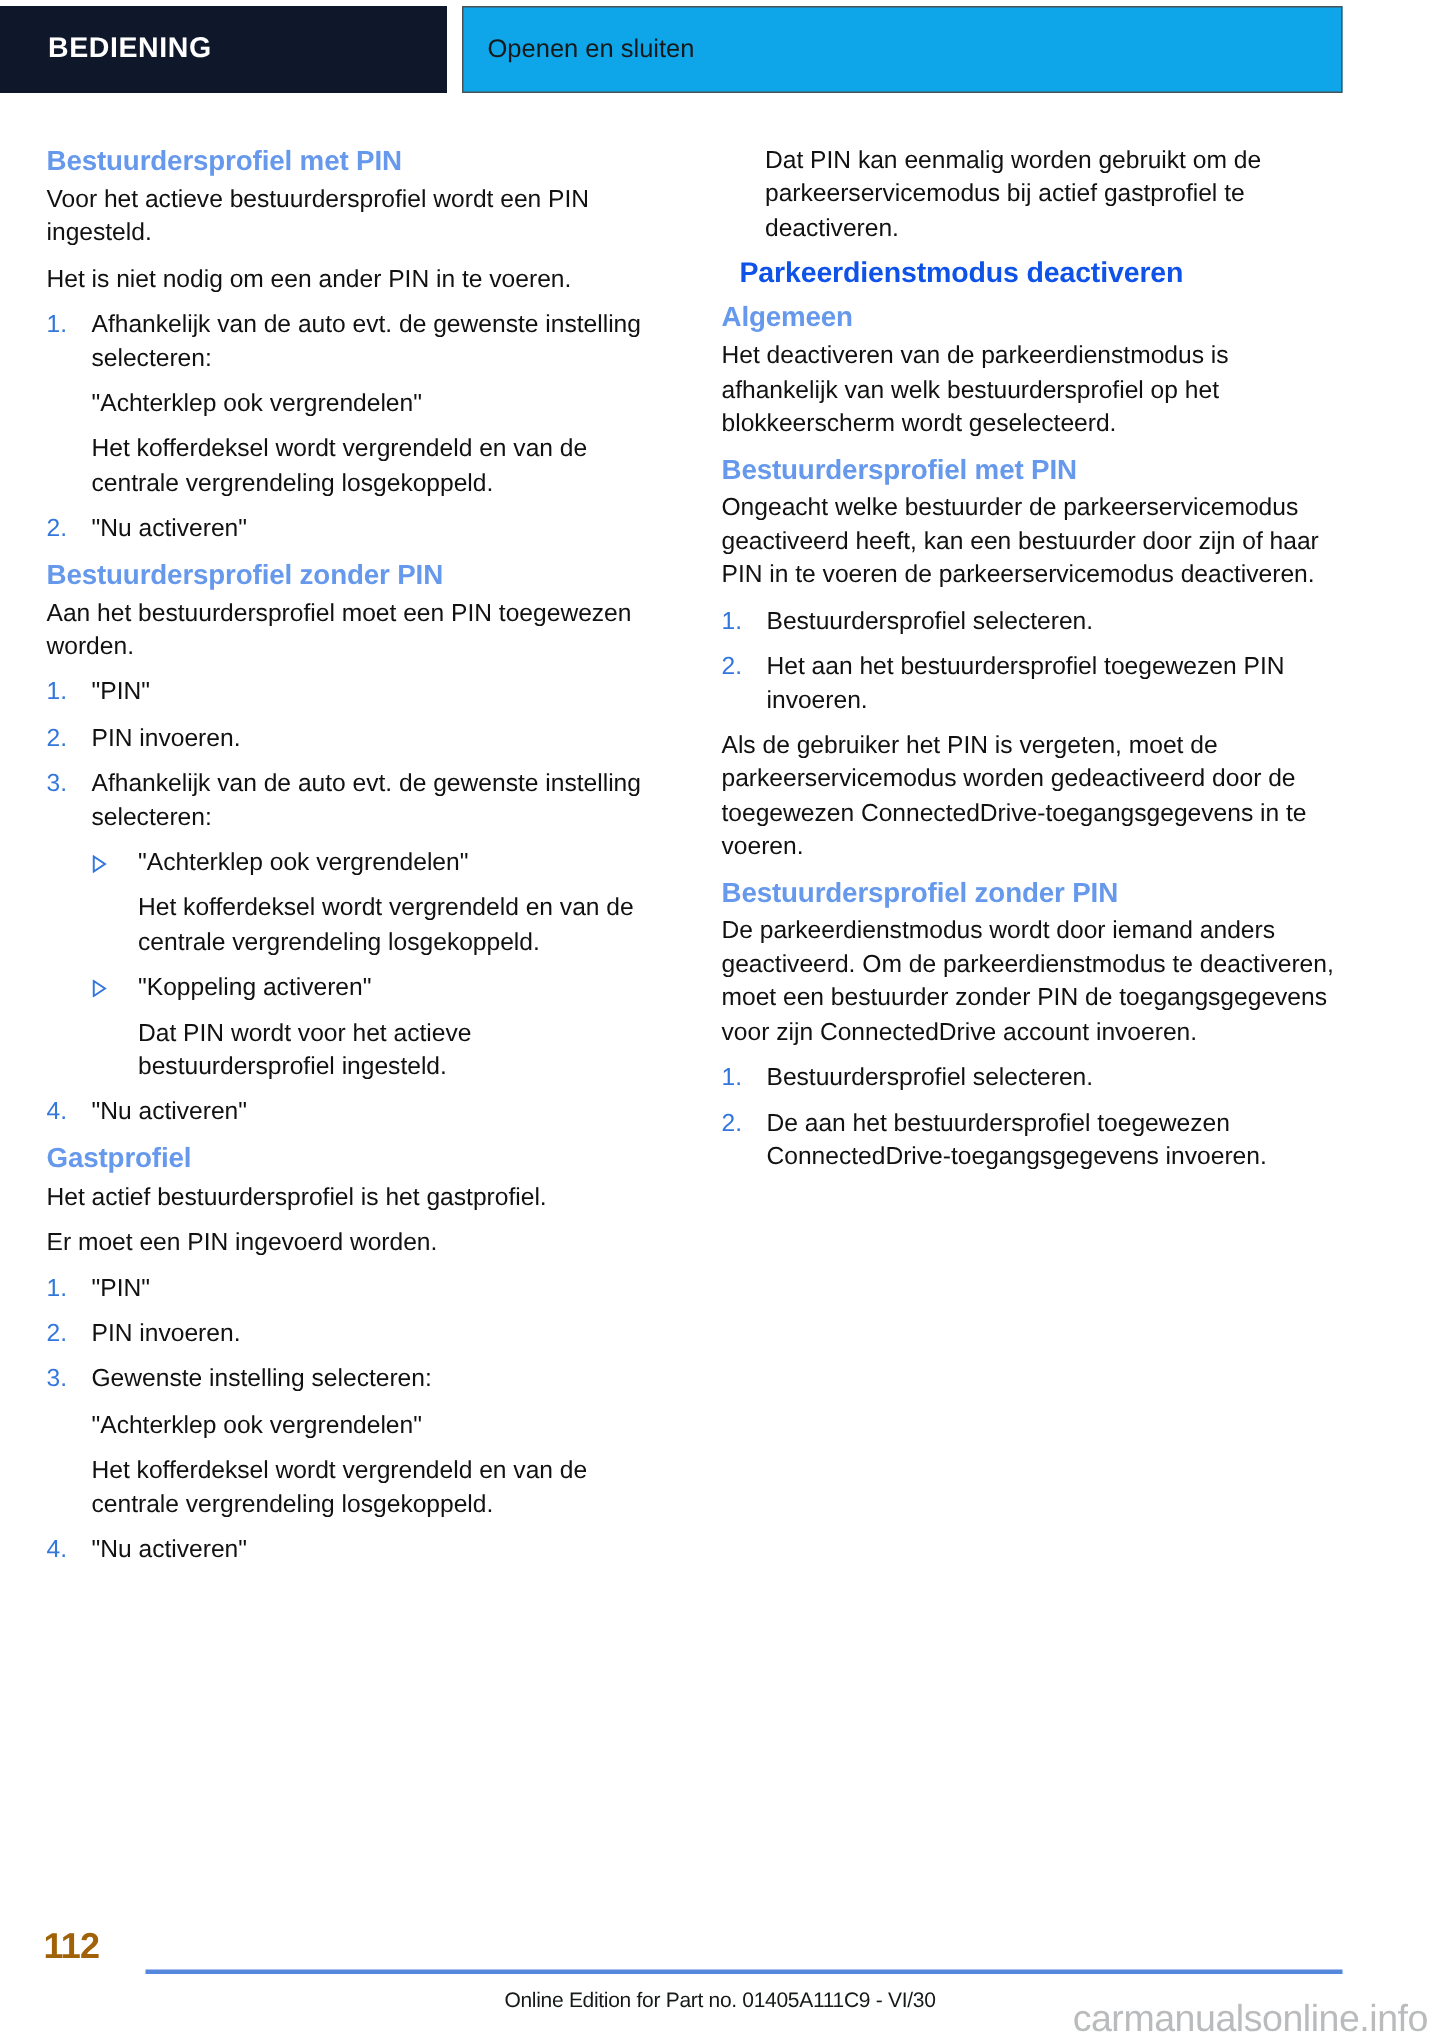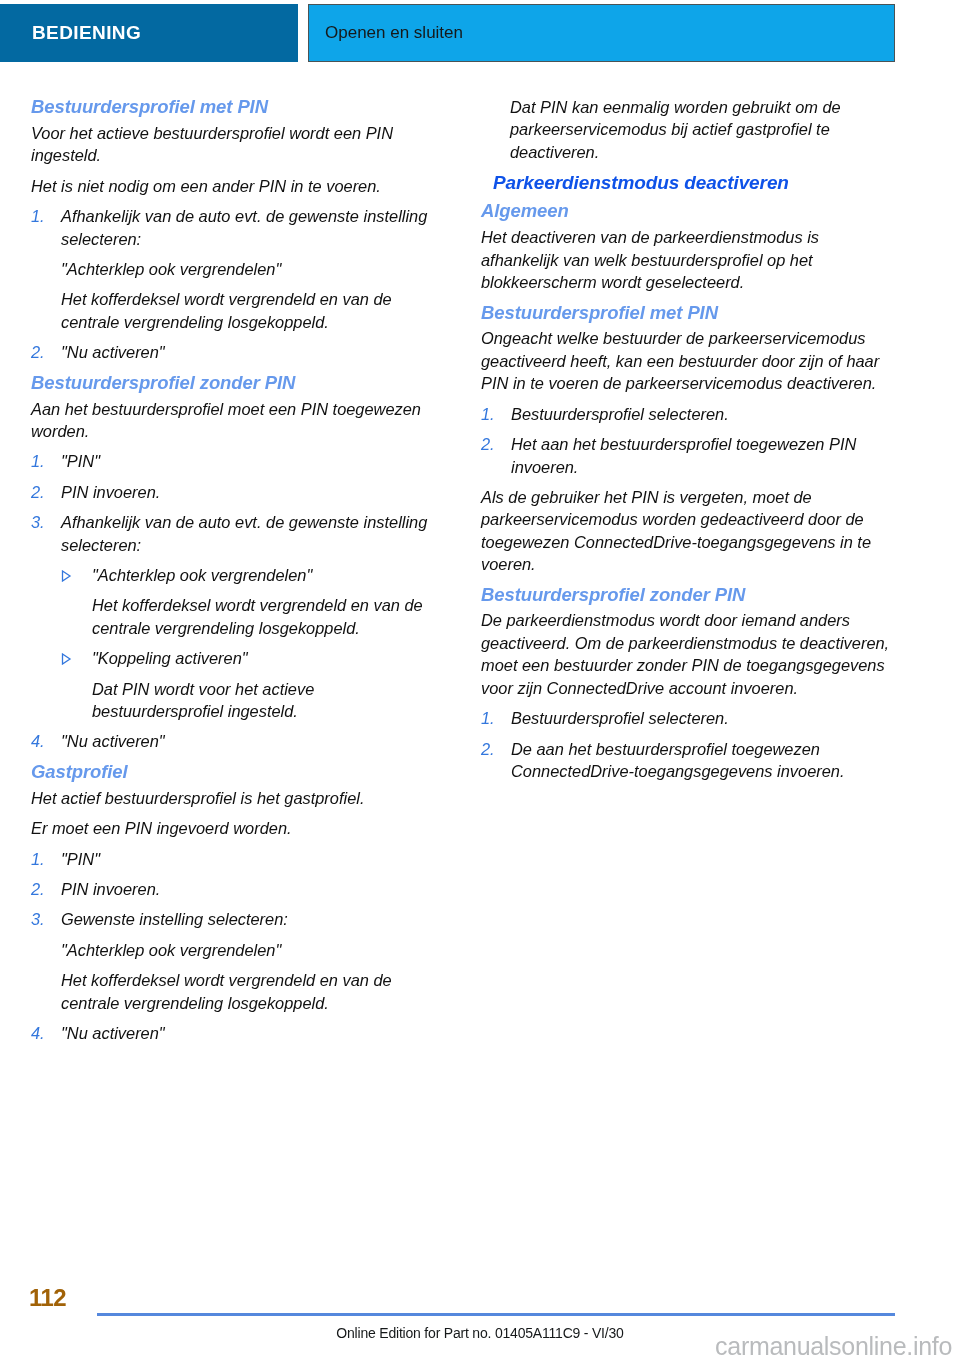--- a/index.html
+++ b/index.html
@@ -23,21 +23,21 @@
     top: 0;
     width: 960px;
     height: 68px;
   }
   .header-tab {
     position: absolute;
     left: 0;
     top: 4px;
     width: 298px;
     height: 58px;
-    background: #0369a1;
+    background: #0f172a;
     display: flex;
     align-items: center;
   }
   .header-tab-label {
     color: #ffffff;
     font-size: 19px;
     font-weight: bold;
     letter-spacing: 0.4px;
     padding-left: 32px;
   }
@@ -63,21 +63,20 @@
   .content {
     position: absolute;
     left: 0;
     top: 96px;
     width: 960px;
   }
   .col {
     position: absolute;
     top: 0;
     width: 418px;
-    font-style: italic;
   }
   .col-left  { left: 31px; }
   .col-right { left: 481px; }
 
   
   h1.doc-h1 {
     font-size: 19px;
     font-weight: bold;
     color: #0E52E8;
     margin: 0 0 6px 12px;

